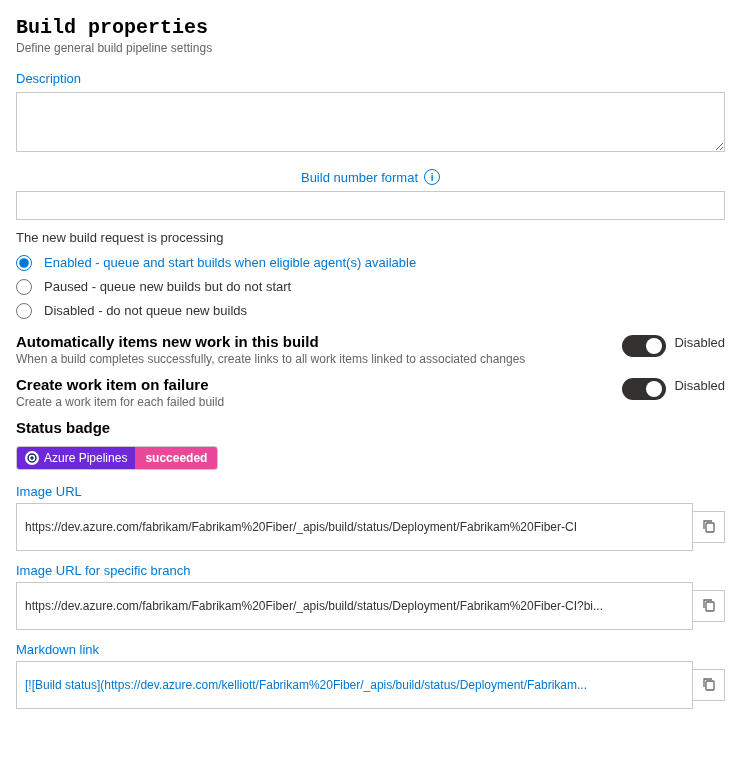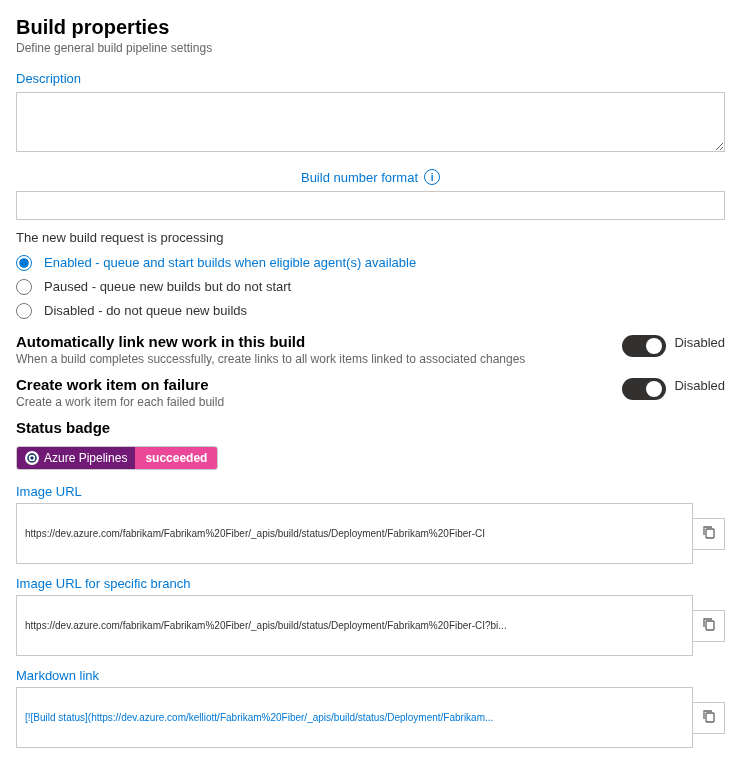--- a/index.html
+++ b/index.html
@@ -10,20 +10,21 @@
       background: #fff;
       width: 741px;
       min-height: 759px;
       padding: 16px 16px 24px 16px;
     }
     .page-title {
       font-size: 20px;
       font-weight: 600;
       color: #000;
       margin-bottom: 2px;
+      font-family: Liberation Mono, monospace;
     }
     .page-subtitle {
       font-size: 12px;
       color: #666;
       margin-bottom: 16px;
     }
     .section-label {
       font-size: 13px;
       color: #0078d4;
       margin-bottom: 6px;
@@ -151,21 +152,21 @@
     }
     .badge-container {
       display: inline-flex;
       align-items: center;
       border: 1px solid #c8c8c8;
       border-radius: 3px;
       overflow: hidden;
       margin-bottom: 14px;
     }
     .badge-left {
-      background: #701a75;
+      background: #6d28d9;
       color: #fff;
       padding: 4px 8px;
       font-size: 12px;
       display: flex;
       align-items: center;
       gap: 5px;
     }
     .badge-right {
       background: #ec4899;
       color: #fff;
@@ -191,22 +192,22 @@
       margin-bottom: 4px;
     }
     .url-input-row {
       display: flex;
       align-items: center;
       gap: 0;
     }
     .url-input {
       flex: 1;
       border: 1px solid #c8c8c8;
-      padding: 24px 8px;
-      font-size: 10px;
+      padding: 16px 8px;
+      font-size: 12px;
       color: #333;
       outline: none;
       white-space: nowrap;
       overflow: hidden;
       text-overflow: ellipsis;
     }
     .url-input.link-style {
       color: #0078d4;
     }
     .copy-btn {
@@ -259,21 +260,21 @@
   </div>
   <div class="radio-item">
     <input type="radio" name="build-queue" id="disabled-opt" style="">
     <label for="disabled-opt" class="radio-label">Disabled - do not queue new builds</label>
   </div>
 </div>
 
 
 <div class="toggle-row">
   <div class="toggle-left">
-    <div class="toggle-title">Automatically link new work in this build</div>
+    <div class="toggle-title">Automatically items new work in this build</div>
     <div class="toggle-subtitle">When a build completes successfully, create links to all work items linked to associated changes</div>
   </div>
   <div class="toggle-right">
     <div class="toggle-switch">
       <div class="track"></div>
       <div class="thumb"></div>
     </div>
     <span class="toggle-label">Disabled</span>
   </div>
 </div>

